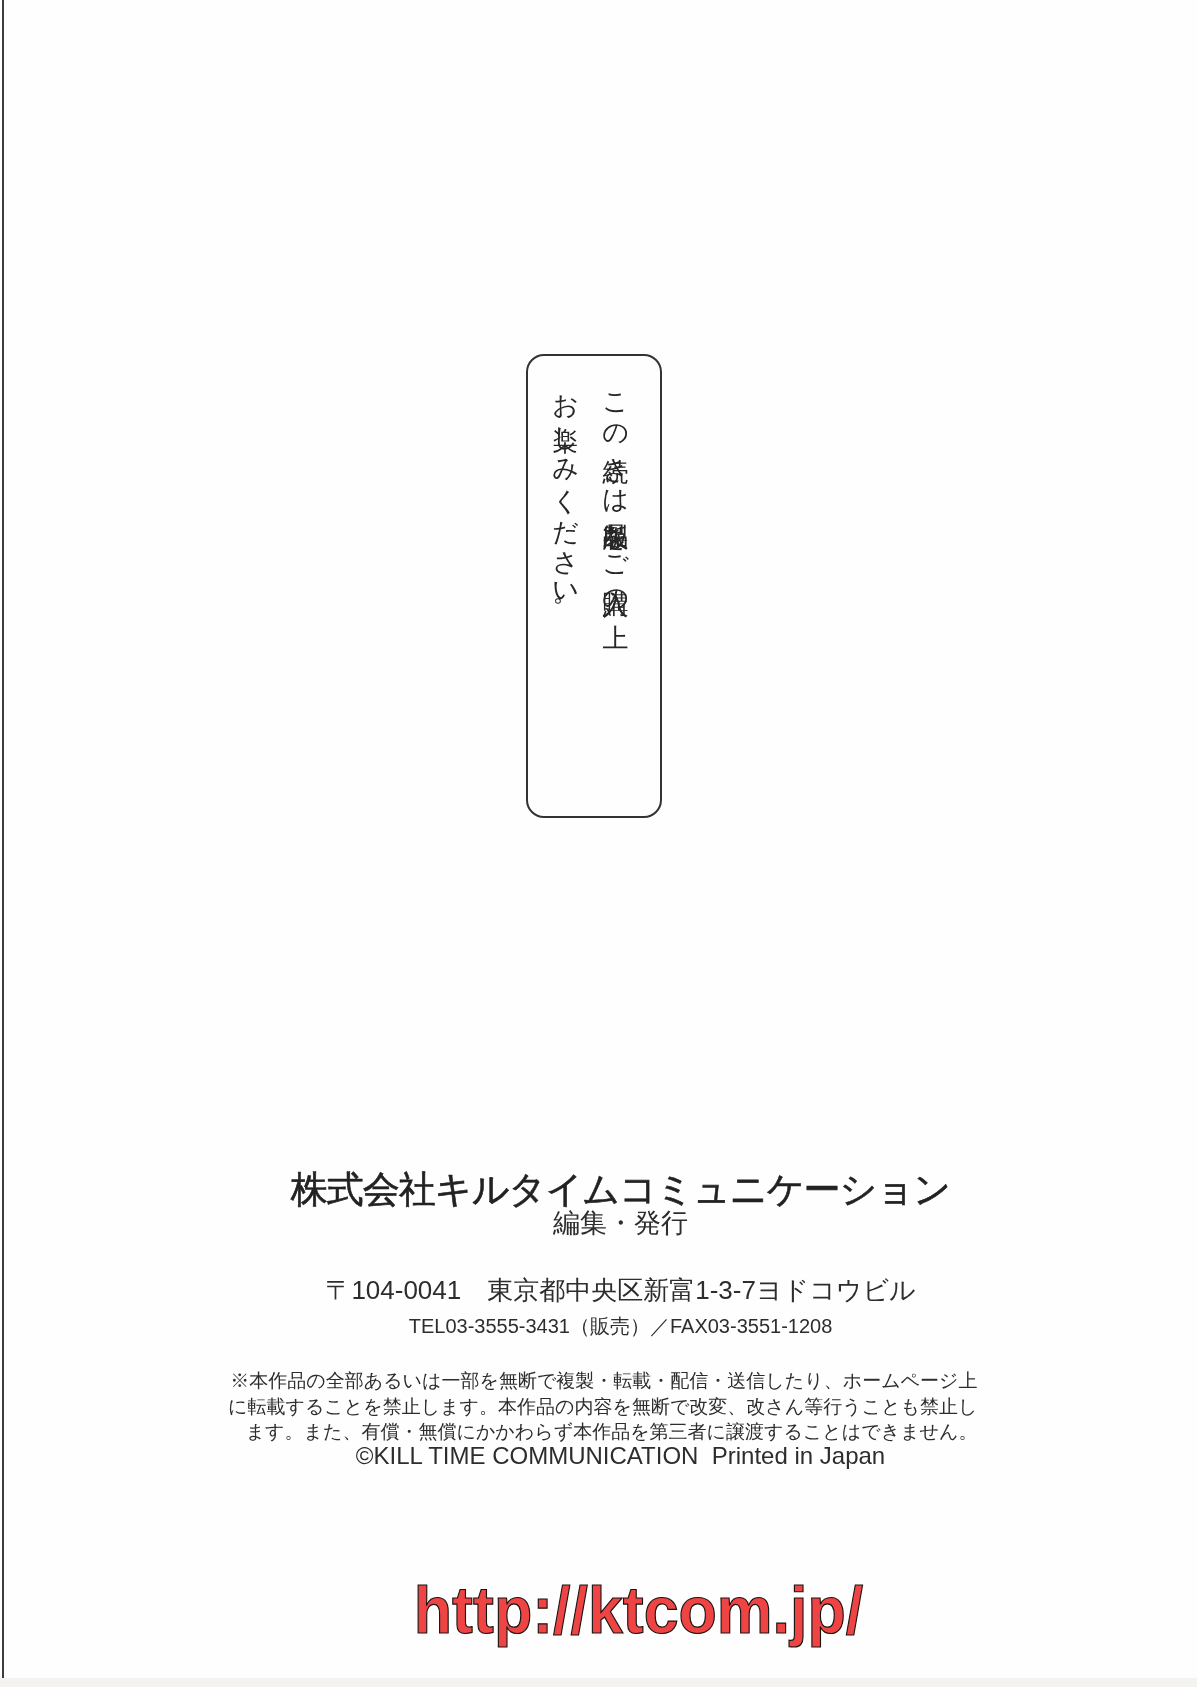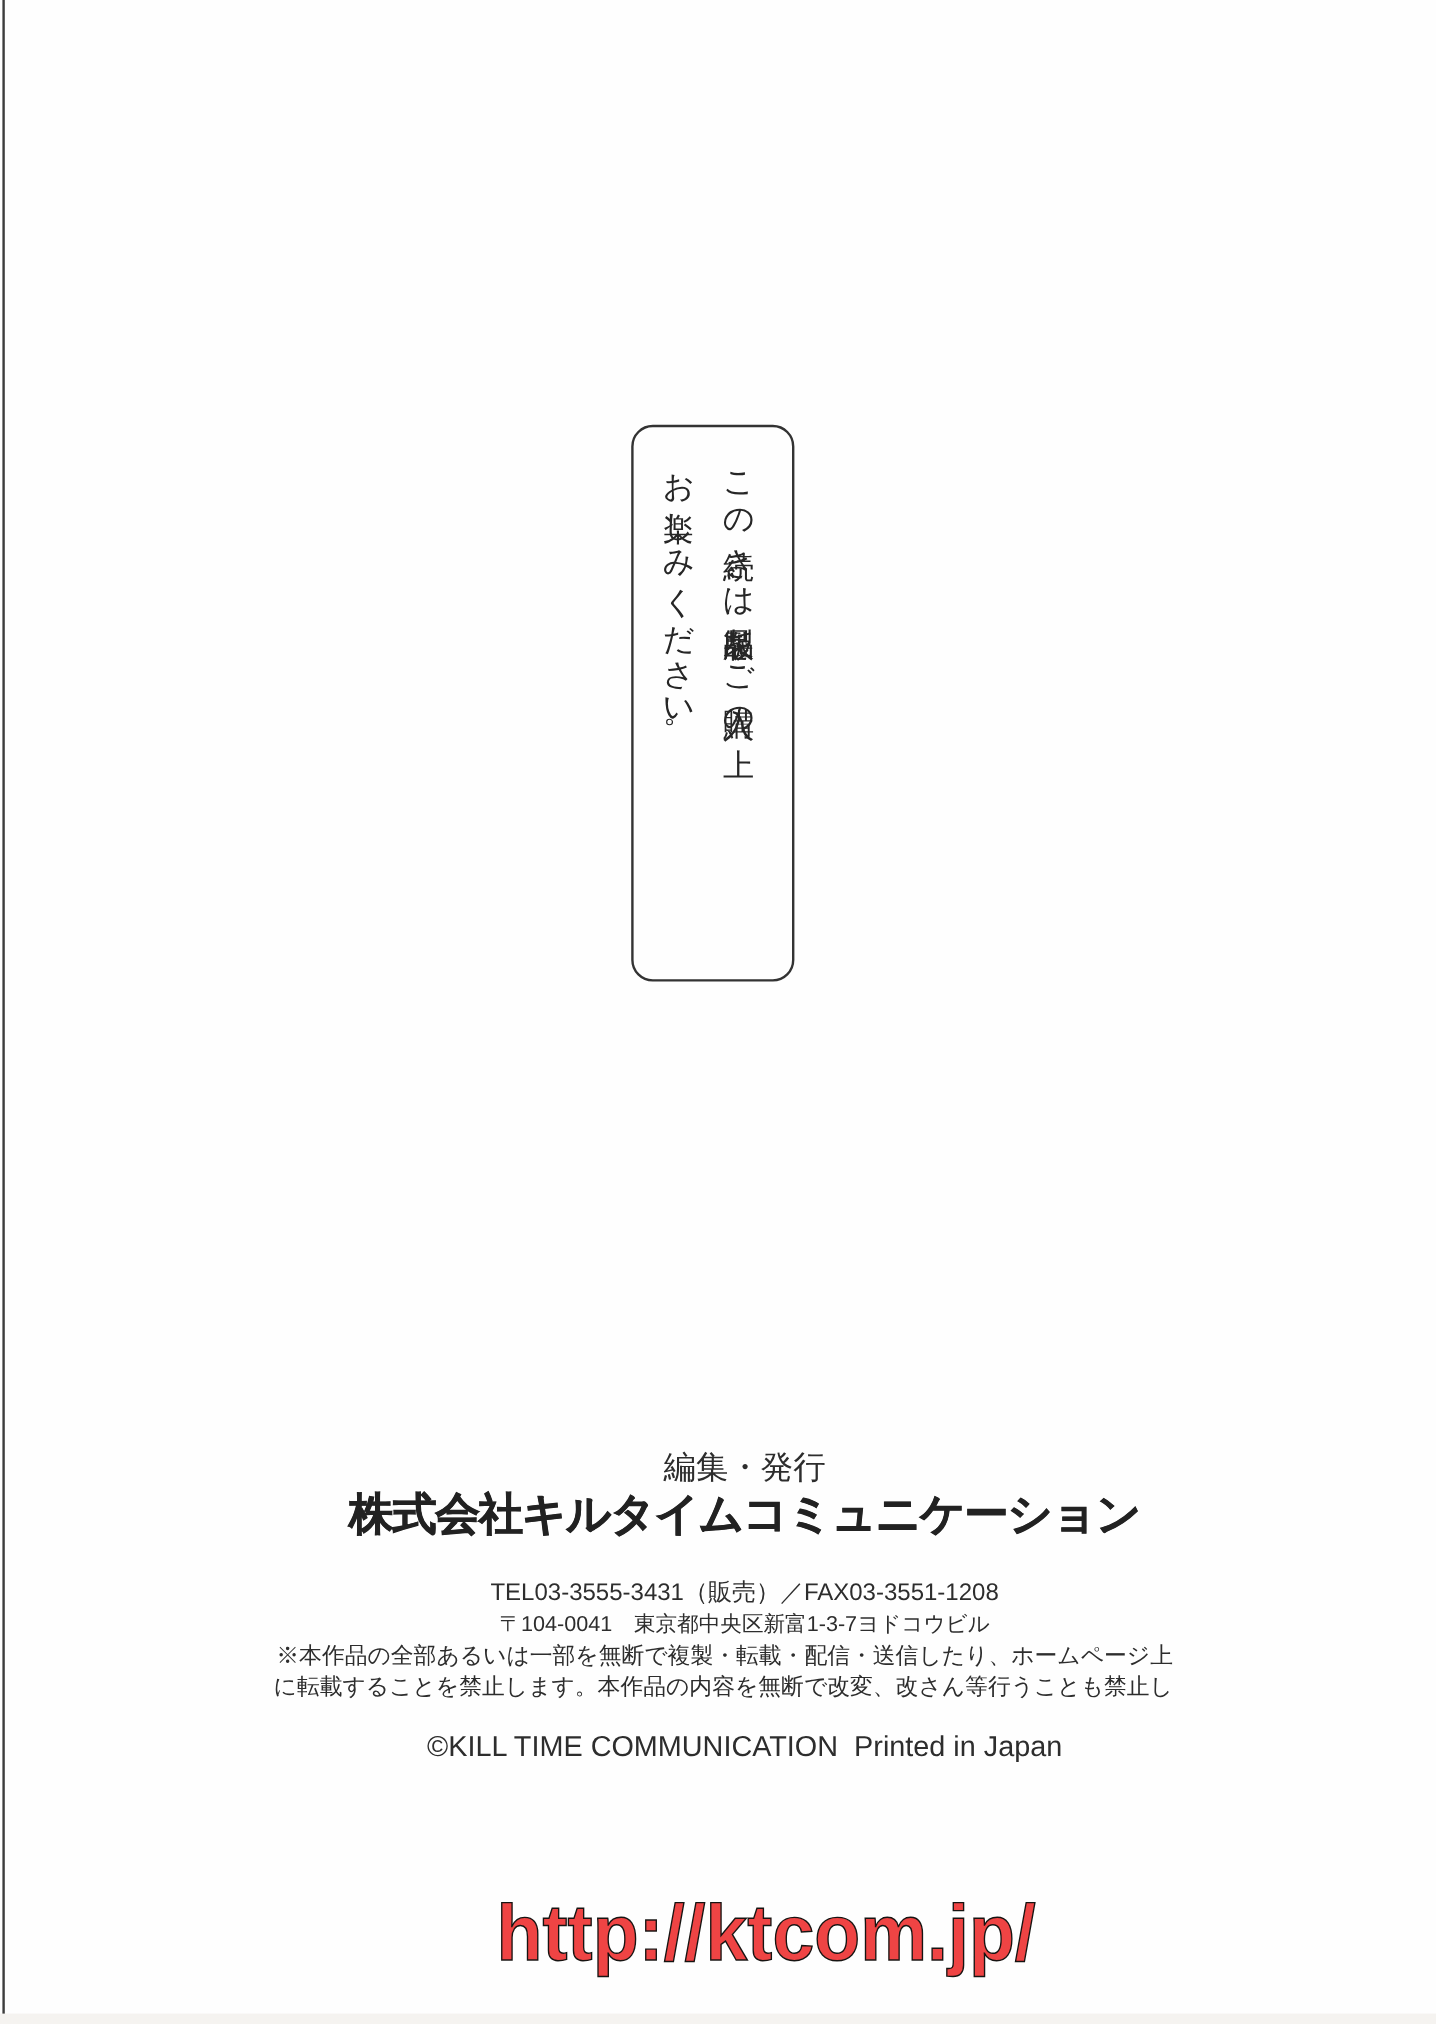--- a/index.html
+++ b/index.html
@@ -53,22 +53,22 @@
   
   .fline {
     position: absolute;
     left: 0; width: 100%;
     text-align: center;
     white-space: pre;
     color: #2d2d2d;
     padding-left: 44px;
   }
   .role-label   { top: 1205px; font-size: 27px; }
-  .publisher    { top: 1237px; font-size: 37px; font-weight: 700; letter-spacing: -1px; color: #222; -webkit-text-stroke: 0.6px #222; }
-  .address      { top: 1341px; font-size: 18px; }
+  .publisher    { top: 1165px; font-size: 37px; font-weight: 400; letter-spacing: -1px; color: #222; -webkit-text-stroke: 0.6px #222; }
+  .address      { top: 1273px; font-size: 26px; }
   .tel-fax      { top: 1313px; font-size: 20px; }
 
   .disclaimer {
     position: absolute;
     left: 228px; top: 1368px;
     text-align: right;
     color: #2d2d2d;
   }
   .disclaimer .dline {
     font-size: 19px;
@@ -106,19 +106,20 @@
 </div>
 
 <div class="fline role-label">編集・発行</div>
 <div class="fline publisher">株式会社キルタイムコミュニケーション</div>
 <div class="fline address">〒104-0041　東京都中央区新富1-3-7ヨドコウビル</div>
 <div class="fline tel-fax">TEL03-3555-3431（販売）／FAX03-3551-1208</div>
 
 <div class="disclaimer">
   <div class="dline">※本作品の全部あるいは一部を無断で複製・転載・配信・送信したり、ホームページ上</div>
   <div class="dline">に転載することを禁止します。本作品の内容を無断で改変、改さん等行うことも禁止し</div>
+  <div class="dline">ます。また、有償・無償にかかわらず本作品を第三者に譲渡することはできません。</div>
 </div>
 
 <div class="fline copyright">©KILL TIME COMMUNICATION  Printed in Japan</div>
 
 <div class="fline website">
   <span class="url-inner">http://ktcom.jp/</span>
 </div>
 
 </body></html>

